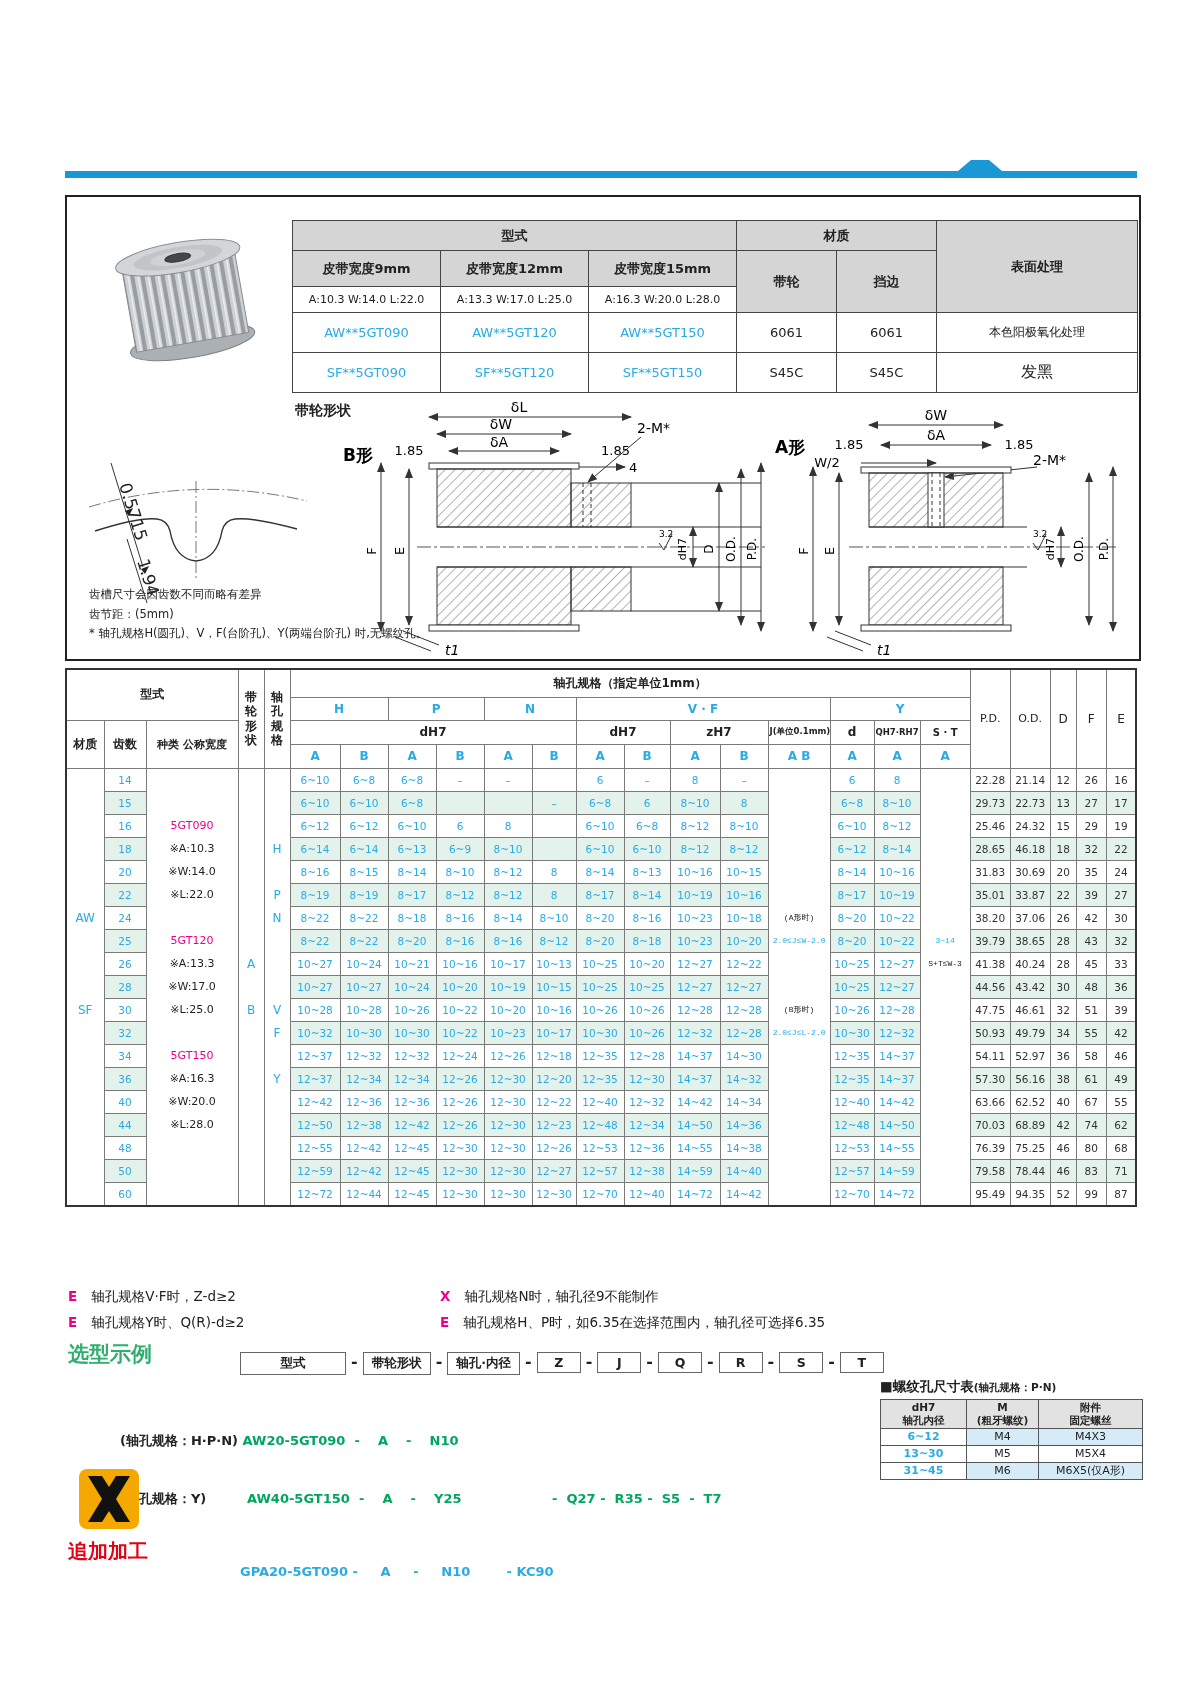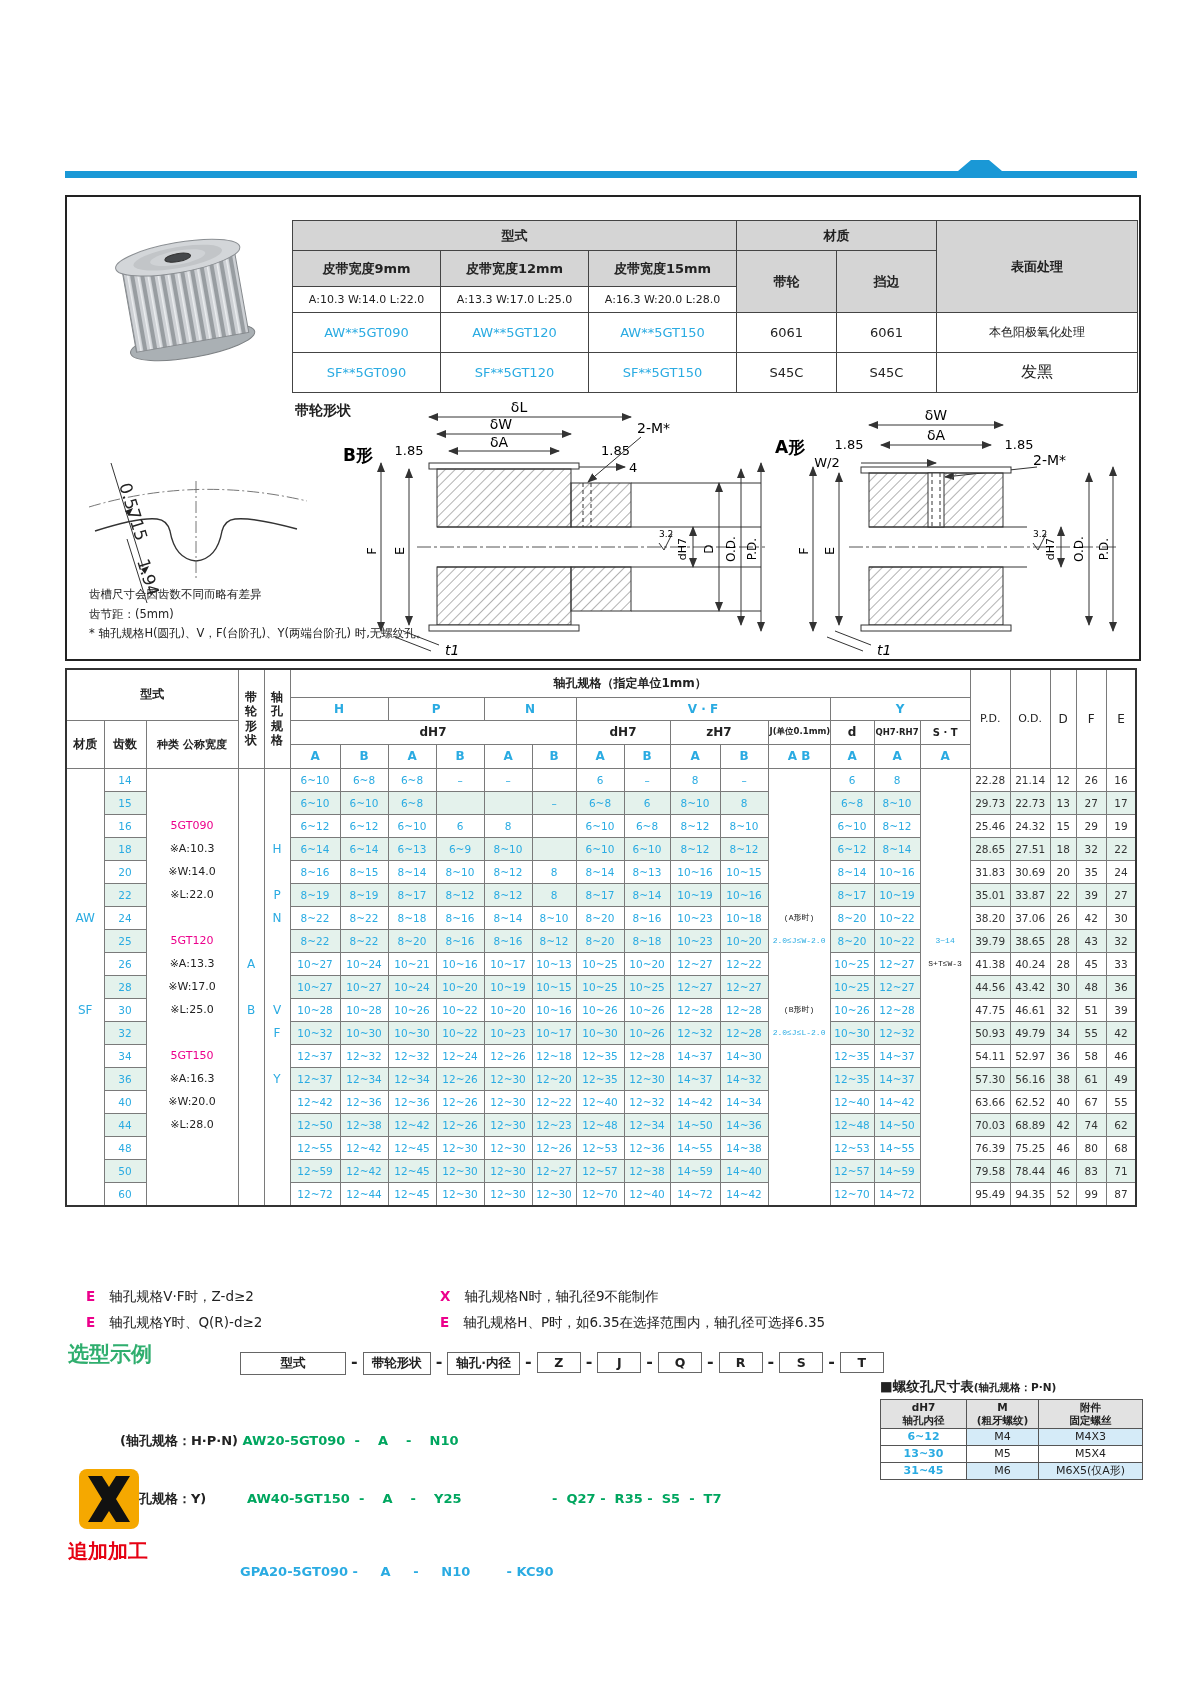--- a/index.html
+++ b/index.html
@@ -449,21 +449,21 @@
           <td class="cyan sbg"></td>
           <td class="cyan sbg">6~10</td>
           <td class="cyan sbg">6~10</td>
           <td class="cyan sbg">8~12</td>
           <td class="cyan sbg">8~12</td>
           <td class="mcol tiny cyan"></td>
           <td class="cyan sbg">6~12</td>
           <td class="cyan sbg">8~14</td>
           <td class="mcol tiny cyan"></td>
           <td class="dim sbg">28.65</td>
-          <td class="dim sbg">27.51</td>
+          <td class="dim sbg">46.18</td>
           <td class="dim sbg">18</td>
           <td class="dim sbg">32</td>
           <td class="dim sbg">22</td>
         </tr>
         <tr style="height: 22px;">
           <td class="mcol cyan side"></td>
           <td class="cyan">20</td>
           <td class="mcol kind">※W:14.0</td>
           <td class="mcol cyan side"></td>
           <td class="mcol cyan side"></td>
@@ -848,21 +848,21 @@
           <td class="dim">95.49</td>
           <td class="dim">94.35</td>
           <td class="dim">52</td>
           <td class="dim">99</td>
           <td class="dim">87</td>
         </tr>
       </tbody>
   </table>
 
   <div class="abs notes">
-    <div class="note-col" style="left:0;margin-left:18px;">
+    <div class="note-col" style="left:0;">
         <div class="note-line"><span class="bullet">E</span><span>轴孔规格V·F时，Z-d≥2</span></div>
         <div class="note-line"><span class="bullet">E</span><span>轴孔规格Y时、Q(R)-d≥2</span></div>
       </div>
     <div class="note-col" style="left:372px;">
         <div class="note-line"><span class="bullet">X</span><span>轴孔规格N时，轴孔径9不能制作</span></div>
         <div class="note-line"><span class="bullet">E</span><span>轴孔规格H、P时，如6.35在选择范围内，轴孔径可选择6.35</span></div>
       </div>
   </div>
 
   <div class="abs" style="top:1340px;left:68px;">

